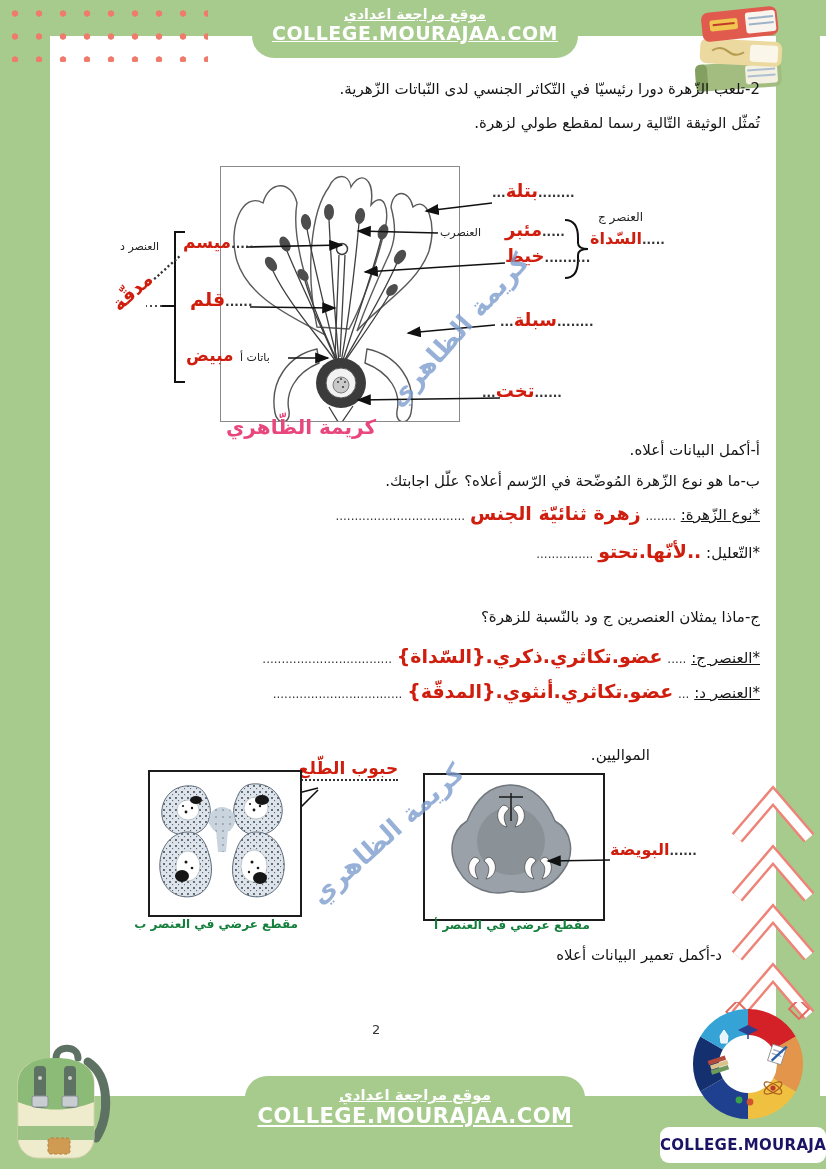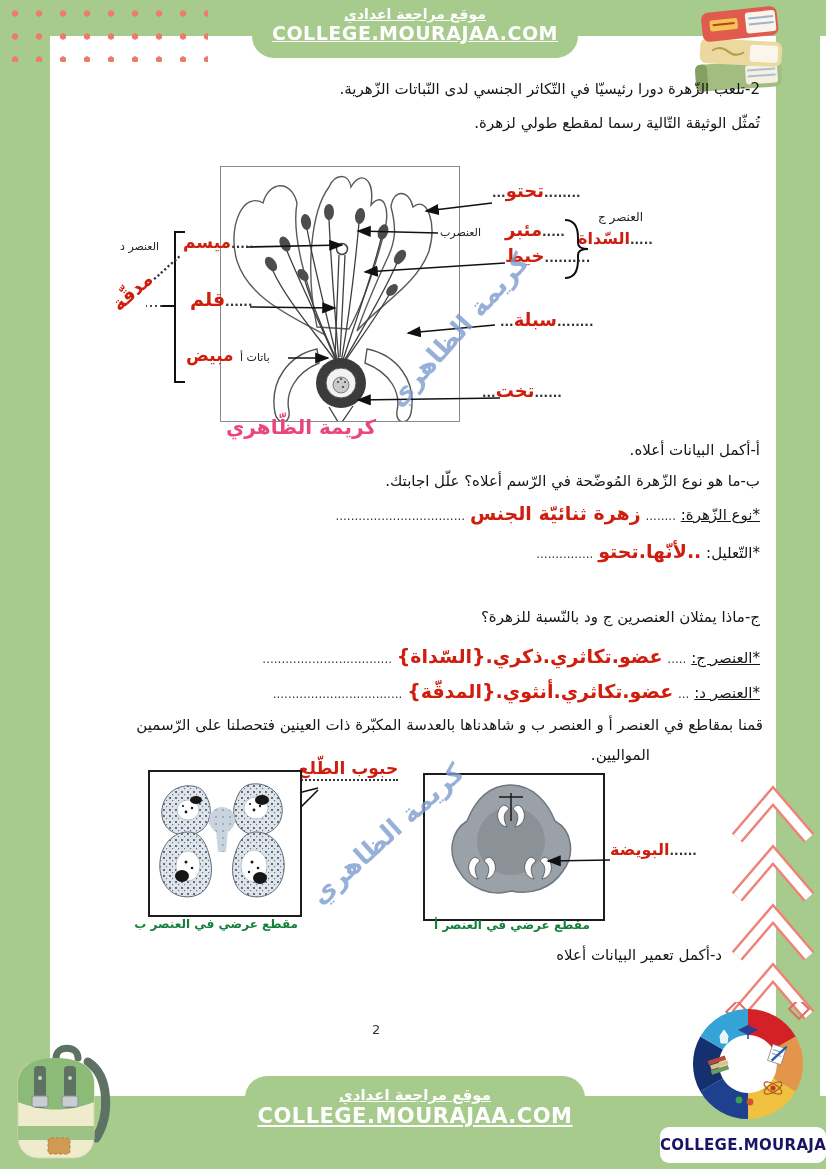--- a/index.html
+++ b/index.html
@@ -161,31 +161,31 @@
   <div class="abs redlbl" style="left:186px;top:345px;font-size:17px;">
     <span>مبيض</span>
   </div>
   <div class="abs blklbl" style="left:240px;top:351px;">باتات أ</div>
   <div class="abs blklbl" style="left:120px;top:240px;">العنصر د</div>
   <div class="abs redlbl" style="left:104px;top:268px;font-size:19px;transform:rotate(-42deg);">
     <span>مدقّة</span><span class="dots">........</span>
   </div>
 
   <div class="abs redlbl" style="left:492px;top:180px;">
-    <span class="dots">...</span><span>تحتو</span><span class="dots">........</span>
+    <span class="dots">...</span><span>بتلة</span><span class="dots">........</span>
   </div>
   <div class="abs redlbl" style="left:505px;top:219px;">
     <span>مئبر</span><span class="dots">.....</span>
   </div>
   <div class="abs blklbl" style="left:440px;top:226px;">العنصرب</div>
   <div class="abs redlbl" style="left:505px;top:245px;">
     <span>خيط</span><span class="dots">..........</span>
   </div>
   <div class="abs blklbl" style="left:598px;top:210px;font-size:12px;">العنصر ج</div>
-  <div class="abs redlbl" style="left:578px;top:229px;font-size:16px;">
+  <div class="abs redlbl" style="left:590px;top:229px;font-size:16px;">
     <span>السّداة</span><span class="dots">.....</span>
   </div>
   <div class="abs redlbl" style="left:500px;top:309px;">
     <span class="dots">...</span><span>سبلة</span><span class="dots">........</span>
   </div>
   <div class="abs redlbl" style="left:482px;top:380px;">
     <span class="dots">...</span><span>تخت</span><span class="dots">......</span>
   </div>
 
   <div class="abs wmblue" style="left:340px;top:324px;width:220px;transform:rotate(-48deg);">كريمة الظاهري</div>
@@ -214,21 +214,20 @@
     <span class="redans">عضو.تكاثري.ذكري.{السّداة}</span>
     <span class="dots">..................................</span>
   </div>
   <div class="abs ansline" style="right:66px;top:680px;">
     <span class="u">*العنصر د:</span>
     <span class="dots">...</span>
     <span class="redans">عضو.تكاثري.أنثوي.{المدقّة}</span>
     <span class="dots">..................................</span>
   </div>
 
-  <div class="abs ar" style="right:63px;top:716px;">قمنا بمقاطع في العنصر أ و العنصر ب و شاهدناها بالعدسة المكبّرة ذات العينين فتحصلنا على الرّسمين</div>
   <div class="abs ar" style="right:176px;top:746px;">المواليين.</div>
 
   <div class="abs redlbl" style="left:298px;top:758px;font-size:17px;border-bottom:2px dotted #333;padding-bottom:1px;">حبوب الطّلع</div>
   <svg class="abs" style="left:235px;top:778px;pointer-events:none;" width="110" height="95" viewBox="0 0 110 95">
     <defs>
       <marker id="ah2" markerWidth="9" markerHeight="8" refX="8" refY="3.5" orient="auto">
         <path d="M0,0 L9,3.5 L0,7 Z" fill="#111"></path>
       </marker>
     </defs>
     <g stroke="#111" stroke-width="1.6" fill="none">

